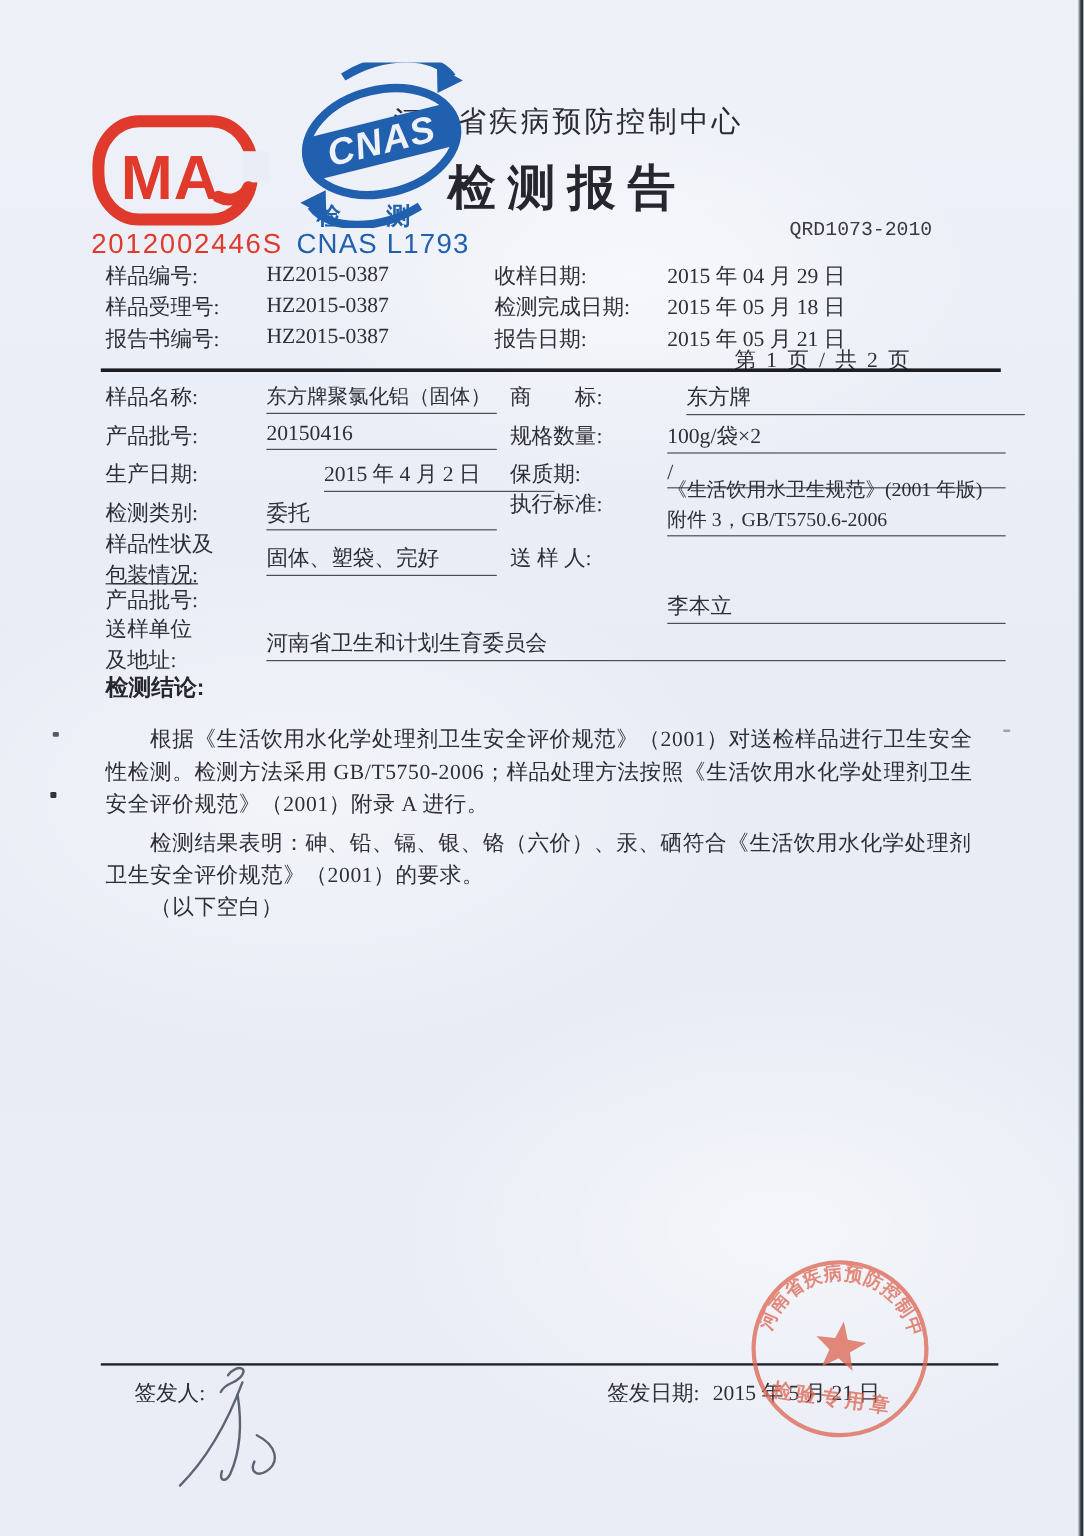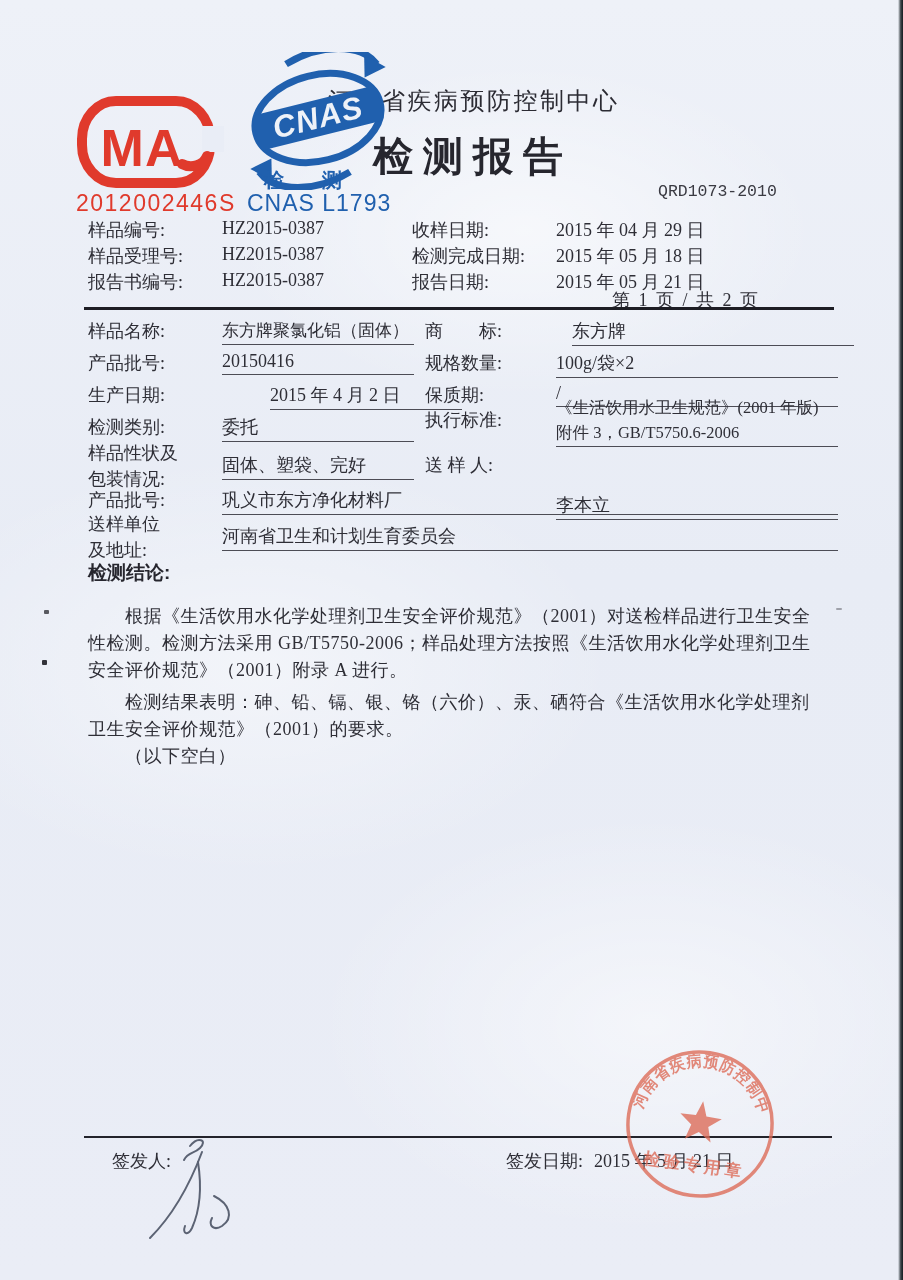--- a/index.html
+++ b/index.html
@@ -94,27 +94,26 @@
   <span class="abs lbl" style="left:425px; top:383px;">保质期:</span>
   <span class="abs val" style="left:556px; top:383px; width:282px;">/</span>
 
   <span class="abs lbl" style="left:88px; top:415px;">检测类别:</span>
   <span class="abs val" style="left:222px; top:415px; width:192px;">委托</span>
   <span class="abs lbl" style="left:425px; top:408px;">执行标准:</span>
   <span class="abs lbl small" style="left:556px; top:397px;">《生活饮用水卫生规范》(2001 年版)</span>
   <span class="abs val small" style="left:556px; top:422px; width:282px;">附件 3，GB/T5750.6-2006</span>
 
   <span class="abs lbl" style="left:88px; top:441px;">样品性状及</span>
-  <span class="abs lbl" style="left:88px; top:467px;">包装情况:</span>
+  <span class="abs lbl" style="left:88px; top:467px;text-decoration:underline;">包装情况:</span>
   <span class="abs val" style="left:222px; top:453px; width:192px;">固体、塑袋、完好</span>
   <span class="abs lbl" style="left:425px; top:453px;">送 样 人:</span>
   <span class="abs val" style="left:556px; top:453px; width:282px;margin-top:40px;">李本立</span>
 
   <span class="abs lbl" style="left:88px; top:488px;">产品批号:</span>
-  <span class="abs val" style="left:222px; top:488px; width:616px;">巩义市东方净化材料厂</span>
 
   <span class="abs lbl" style="left:88px; top:512px;">送样单位</span>
   <span class="abs lbl" style="left:88px; top:538px;">及地址:</span>
   <span class="abs val" style="left:222px; top:524px; width:616px;">河南省卫生和计划生育委员会</span>
 
   <div class="abs sans" style="left:88px; top:560px; font-size:19px; font-weight:bold; color:#26262e;">检测结论:</div>
   <div class="bodyline indent" style="left:88px; top:604px;">根据《生活饮用水化学处理剂卫生安全评价规范》（2001）对送检样品进行卫生安全</div>
   <div class="bodyline" style="left:88px; top:631px;">性检测。检测方法采用 GB/T5750-2006；样品处理方法按照《生活饮用水化学处理剂卫生</div>
   <div class="bodyline" style="left:88px; top:658px;">安全评价规范》（2001）附录 A 进行。</div>
   <div class="bodyline indent" style="left:88px; top:690px;">检测结果表明：砷、铅、镉、银、铬（六价）、汞、硒符合《生活饮用水化学处理剂</div>

